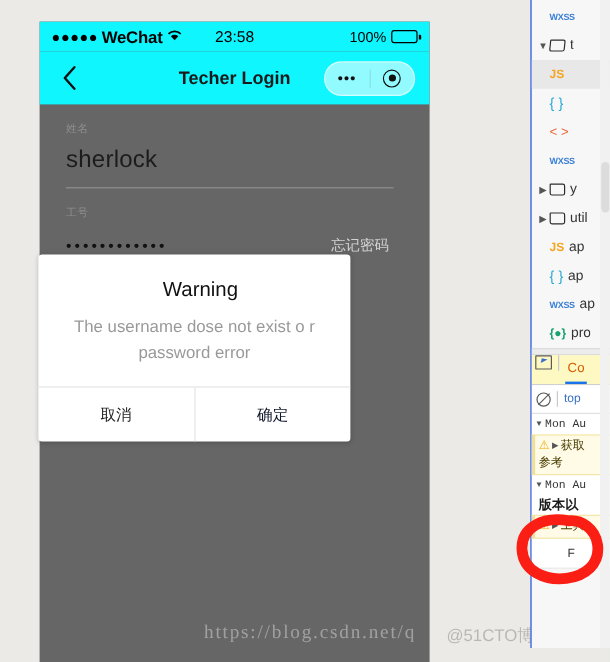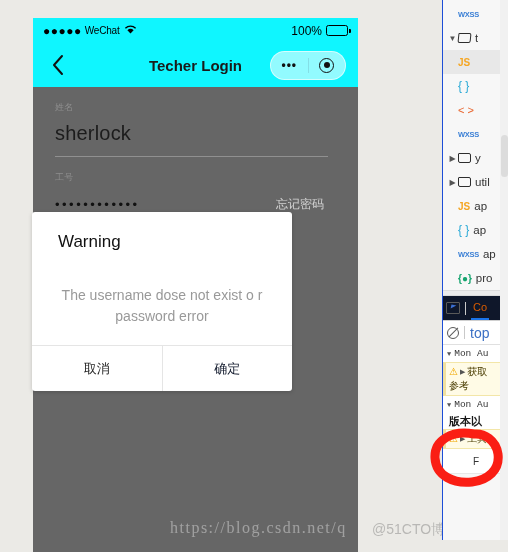--- a/index.html
+++ b/index.html
@@ -45,21 +45,21 @@
     display: flex;
     align-items: center;
     gap: 3px;
     flex: 0 0 auto;
   }
   .dots {
     letter-spacing: 0.5px;
     font-size: 12px;
     line-height: 1;
   }
-  .sb-carrier { font-size: 10px; font-weight: 400; letter-spacing: -0.2px;}
+  .sb-carrier { font-size: 14px; font-weight: 700; letter-spacing: -0.2px;}
   .wifi-ico { display:inline-block; margin-left:1px; font-size: 12px; }
   .sb-time {
     position: absolute;
     left: 0; right: 0;
     text-align: center;
     font-size: 13px;
     font-weight: 500;
     pointer-events: none;
   }
   .sb-right {
@@ -190,31 +190,30 @@
     top: 212px;
     width: 260px;
     background: #ffffff;
     border-radius: 3px;
     overflow: hidden;
     box-shadow: 0 1px 4px rgba(0,0,0,0.18);
   }
   .modal-title {
     font-size: 17px;
     color: #111;
-    text-align: left;
+    text-align: center;
     padding: 20px 16px 10px 16px;
     margin-left: 10px;
   }
   .modal-text {
     font-size: 14px;
     color: #999999;
     text-align: center;
     padding: 0 18px 18px 18px;
     line-height: 21px;
-    margin-top: 23px;
   }
   .modal-btns {
     display: flex;
     border-top: 1px solid #e5e5e5;
     height: 45px;
   }
   .modal-btn {
     flex: 1;
     display: flex;
     align-items: center;
@@ -314,24 +313,23 @@
     position: relative;
     flex: 0 0 13px;
   }
   .folder-ico.open { border-color:#2d2d2d; transform: skewX(-6deg);}
   .fname { overflow: hidden; }
 
   .ide-divider { height: 4px; background: #ececec; border-top:1px solid #dcdcdc; border-bottom:1px solid #dcdcdc;}
 
   .dt-toolbar {
     height: 24px;
-    background: #0f172a;
+    background: #fef9c3;
     border-bottom: 1px solid #cfcfcf;
     display: flex;
-    align-items: center;
     padding-left: 3px;
     gap: 5px;
   }
   .inspect-ico {
     width: 14px; height: 12px;
     border: 1.4px solid #5a5a5a;
     border-radius: 1px;
     position: relative;
     box-sizing: border-box;
   }
@@ -370,21 +368,21 @@
     box-sizing: border-box;
   }
   .no-ico::after {
     content:"";
     position: absolute;
     left: -1px; top: 4px;
     width: 13px; height: 1.4px;
     background: #5a5a5a;
     transform: rotate(-45deg);
   }
-  .ctx-label { color: #3a6fc4; font-size: 14px; }
+  .ctx-label { color: #3a6fc4; font-size: 10px; }
 
   .console-body { background: #fff; font-size: 10px; }
   .c-group {
     display: flex;
     align-items: center;
     height: 17px;
     padding-left: 4px;
     font-family: "Liberation Mono", monospace;
     font-size: 9.5px;
     color: #333;
@@ -448,20 +446,21 @@
       <div class="sb-left">
         <span class="dots">●●●●●</span>
         <span class="sb-carrier">WeChat</span>
         <span class="wifi-ico">
           <svg width="13" height="11" viewBox="0 0 13 11">
               <path d="M6.5 9.6 L3.4 6.2 A4.6 4.6 0 0 1 9.6 6.2 Z" fill="#000"></path>
               <path d="M1.4 4.2 A7.4 7.4 0 0 1 11.6 4.2" stroke="#000" stroke-width="1.4" fill="none"></path>
             </svg>
         </span>
       </div>
+      <div class="sb-time">23:58</div>
       <div class="sb-right">
         <span>100%</span>
         <span class="batt"><span class="batt-fill"></span></span>
       </div>
     </div>
 
     <div class="nav-bar">
       <div class="back-chevron">
         <svg width="13" height="22" viewBox="0 0 13 22">
             <polyline points="10,2 2,11 10,20" stroke="#111" stroke-width="2" fill="none" stroke-linecap="round" stroke-linejoin="round"></polyline>

